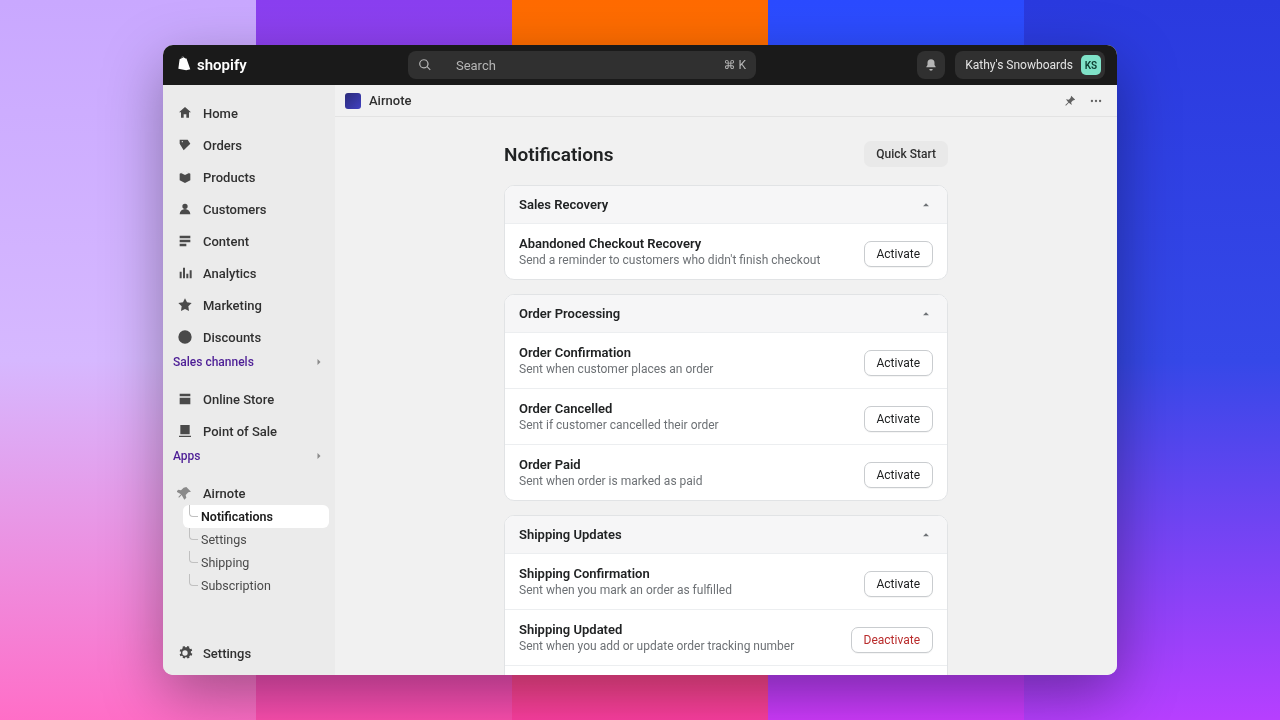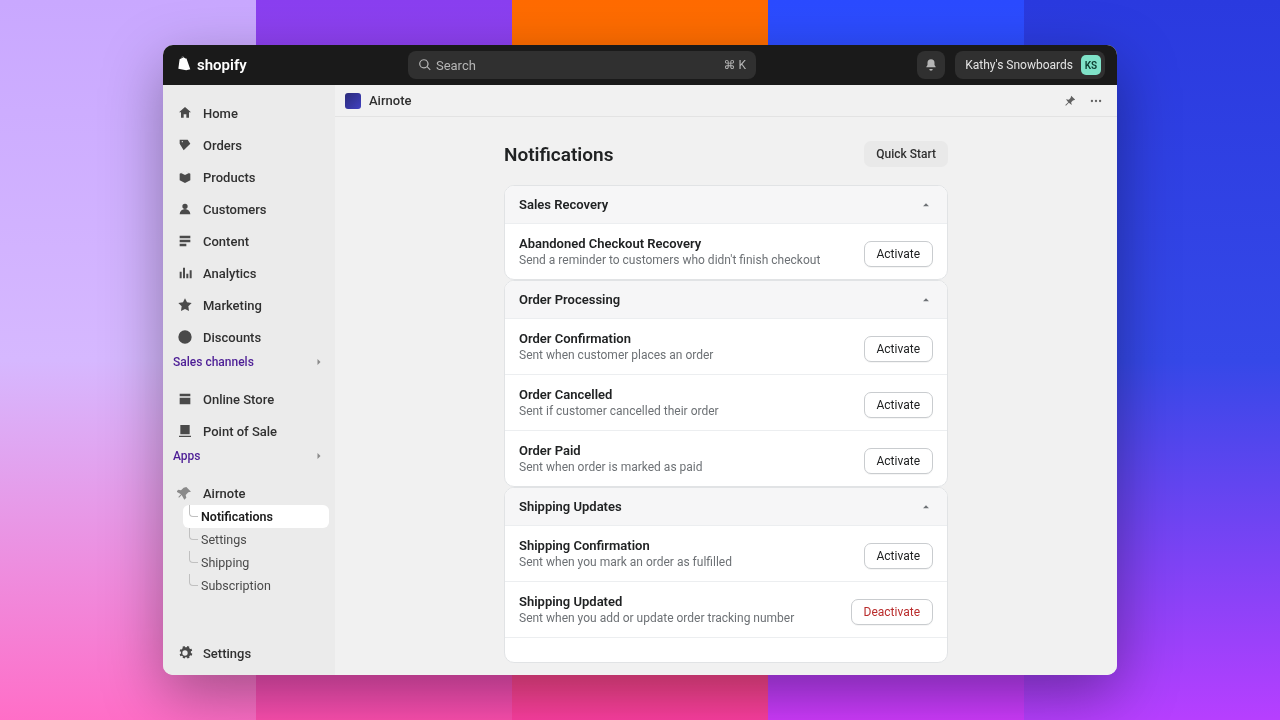--- a/index.html
+++ b/index.html
@@ -64,21 +64,21 @@
 .search {
   width: 100%;
   height: 28px;
   background: #303030;
   border-radius: 8px;
   display: flex;
   align-items: center;
   padding: 0 10px;
   color: #b5b5b5;
   font-size: 13px;
-  gap: 4px;
+  gap: 24px;
 }
 .search .kbd { margin-left: auto; font-size: 12px; color: #b5b5b5; }
 
 .topbar-right { display: flex; align-items: center; gap: 10px; }
 .bell {
   width: 28px; height: 28px; border-radius: 8px; background: #303030;
   display: flex; align-items: center; justify-content: center;
 }
 .store-pill {
   height: 28px; background: #303030; border-radius: 8px;
@@ -174,21 +174,21 @@
 }
 .page-title { font-size: 19px; font-weight: 600; color: #202223; }
 .quick-btn {
   background: #e9e9e9; border: none; border-radius: 7px;
   padding: 6px 12px; font-size: 12px; color: #303030; cursor: pointer;
   font-weight: 500;
 }
 
 .card {
   background: #fff; border-radius: 10px; border: 1px solid #e1e3e5;
-  overflow: hidden;
+  margin-bottom: 14px; overflow: hidden;
 }
 .card-head {
   background: #f6f6f7;
   padding: 11px 14px;
   display: flex; align-items: center; justify-content: space-between;
   font-size: 13px; font-weight: 600; color: #202223;
   cursor: pointer;
 }
 .card-head svg { width: 14px; height: 14px; fill: #6d7175; }
 

